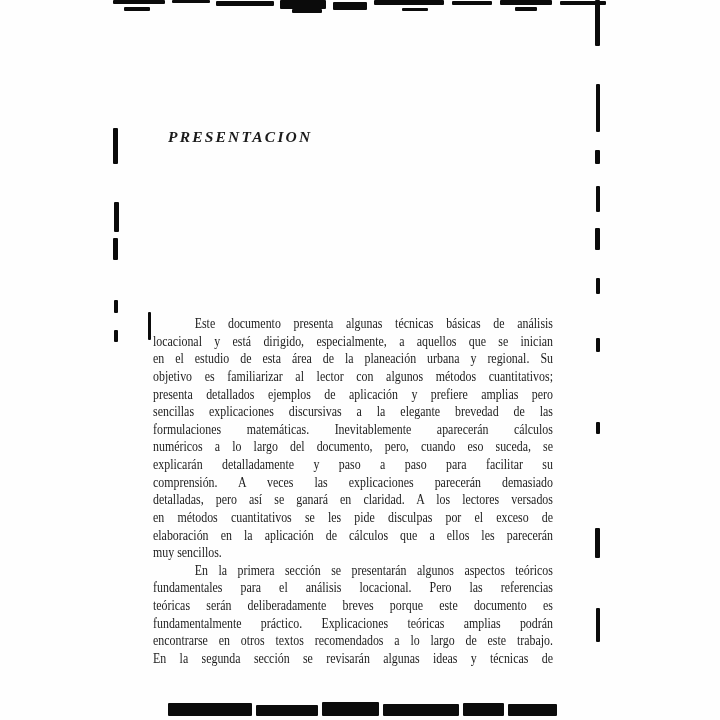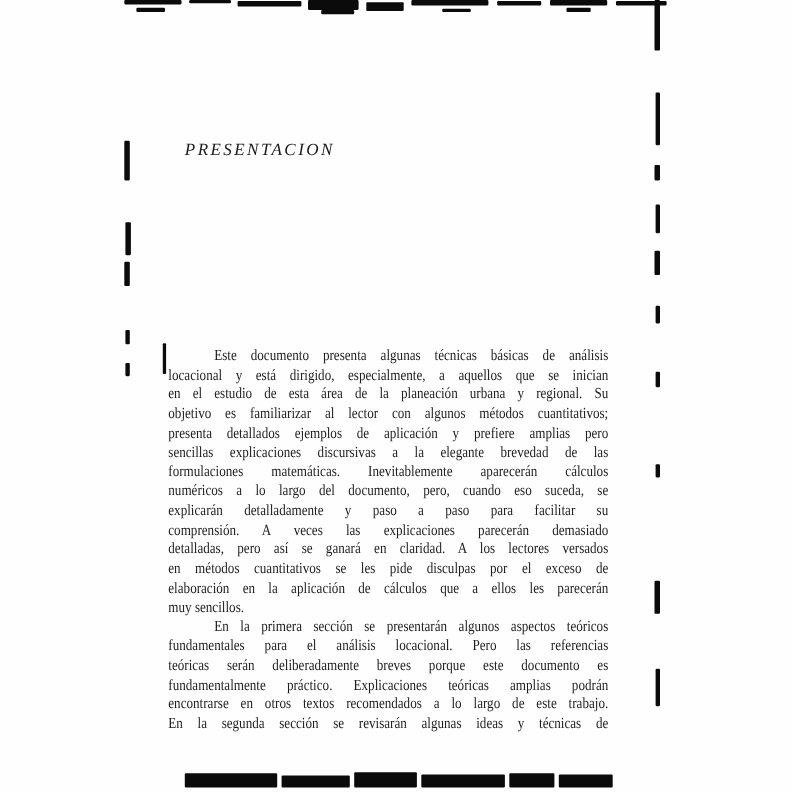--- a/index.html
+++ b/index.html
@@ -13,20 +13,21 @@
   }
   .page-title {
     position: absolute;
     left: 168px;
     top: 128px;
     font-style: italic;
     font-size: 15.5px;
     letter-spacing: 2.2px;
     color: #1b1b1b;
     white-space: nowrap;
+    font-weight: bold;
   }
   .textblock {
     position: absolute;
     left: 153px;
     top: 315px;
     width: 470px;
     transform: scaleX(0.851);
     transform-origin: 0 0;
     color: #1c1c1c;
     font-size: 14px;

